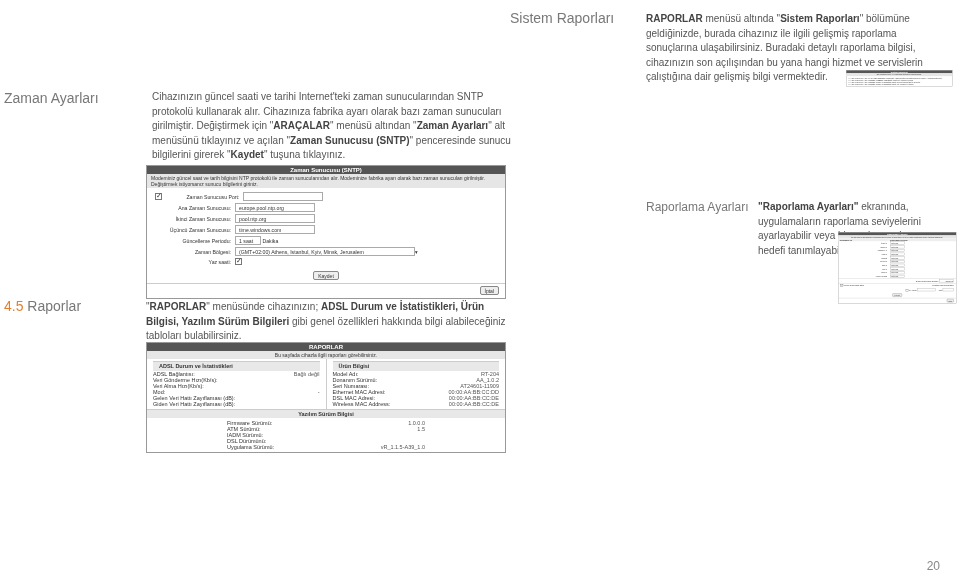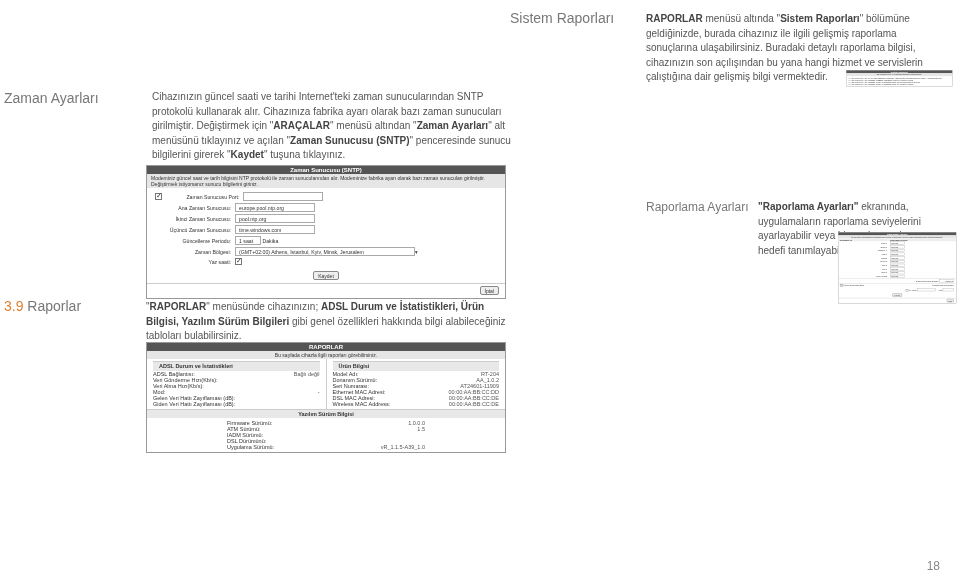--- a/index.html
+++ b/index.html
@@ -237,21 +237,21 @@
   </div>
   <div class="ui-foot">
     <span class="ui-btn">Kaydet</span>
   </div>
   <div class="ui-foot" style="text-align:right; padding-right:6px; border-top:1px solid #ccc;">
     <span class="ui-btn">İptal</span>
   </div>
 </div>
 
 <div class="heading sec-52">
-  <span class="orange">3.9 </span><span>Raporlar</span>
+  <span class="orange">4.5 </span><span>Raporlar</span>
 </div>
 <div class="body-text sec-52-text">
   <span>"</span><span class="bold">RAPORLAR</span><span>" menüsünde cihazınızın; </span><span class="bold">ADSL Durum ve İstatistikleri, Ürün Bilgisi, Yazılım Sürüm Bilgileri</span><span> gibi genel özellikleri hakkında bilgi alabileceğiniz tabloları bulabilirsiniz.</span>
 </div>
 
 <div id="pnl-raporlar" class="ui-panel">
   <div class="ui-dark-title">RAPORLAR</div>
   <div class="ui-sub" style="text-align:center">Bu sayfada cihazla ilgili raporları görebilirsiniz.</div>
   <div class="cols">
     <div class="col left">
@@ -327,13 +327,13 @@
         <span class="k">DSL Dürümünü:</span>
         <span class="v"></span>
       </div>
     <div class="kv">
         <span class="k">Uygulama Sürümü:</span>
         <span class="v">vR_1.1.5-A39_1.0</span>
       </div>
   </div>
 </div>
 
-<div class="pagenum">18</div>
+<div class="pagenum">20</div>
 
 </body></html>

